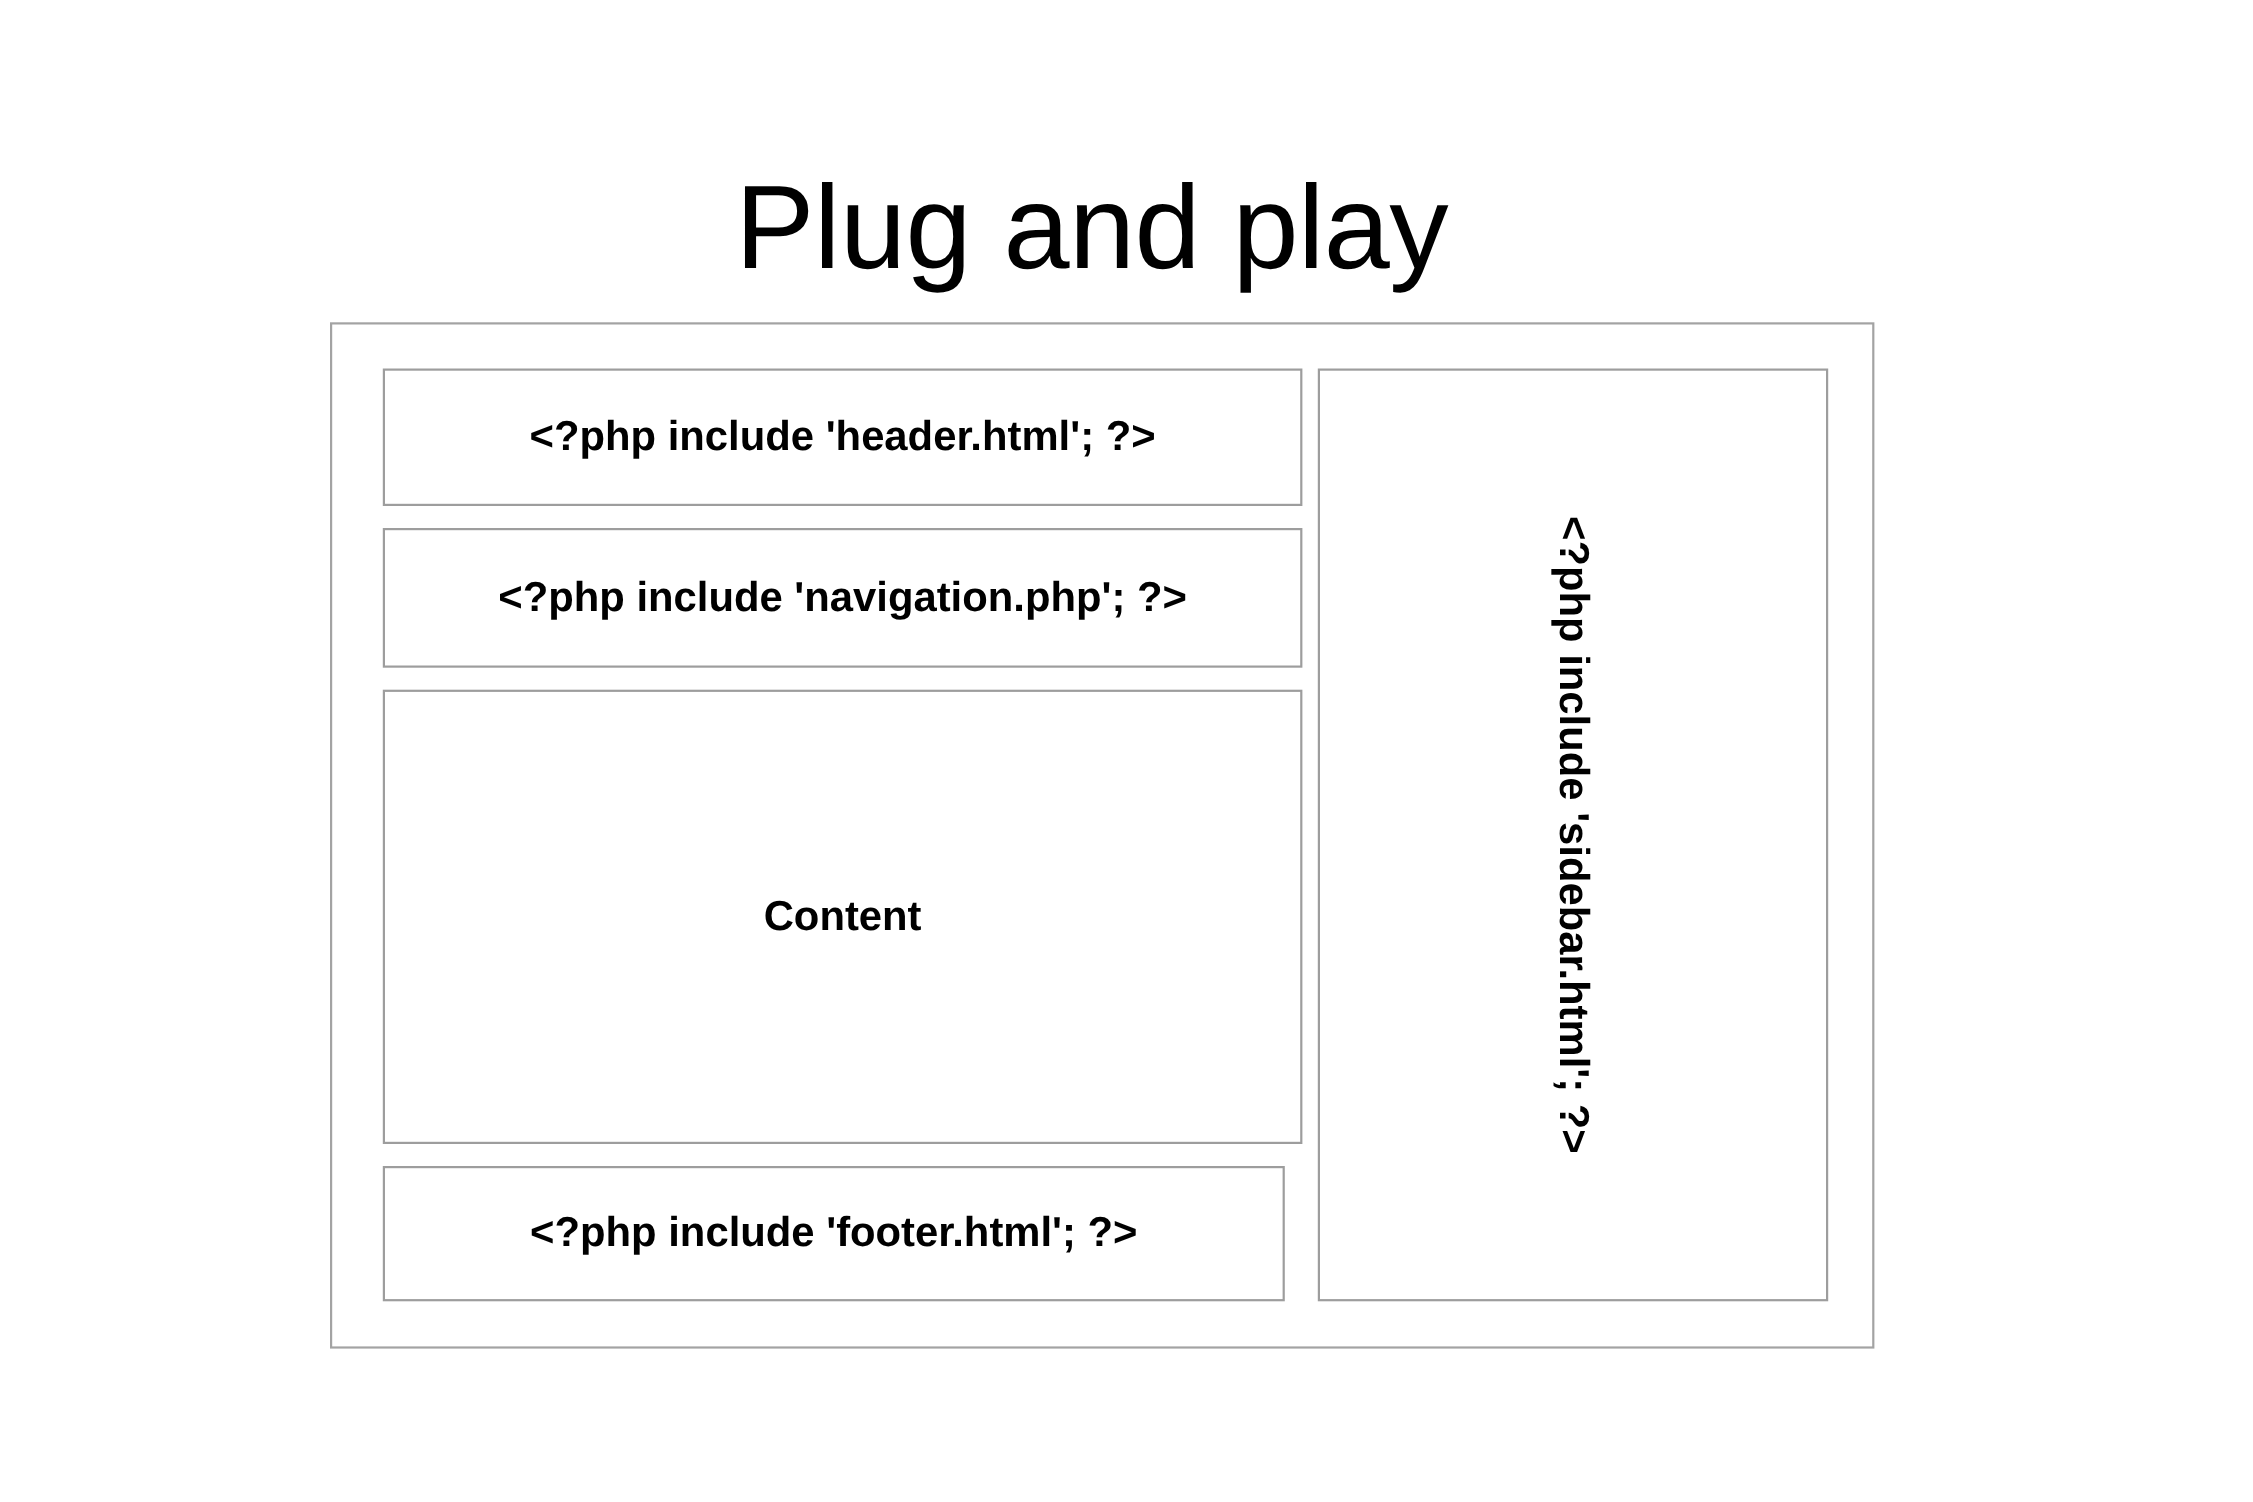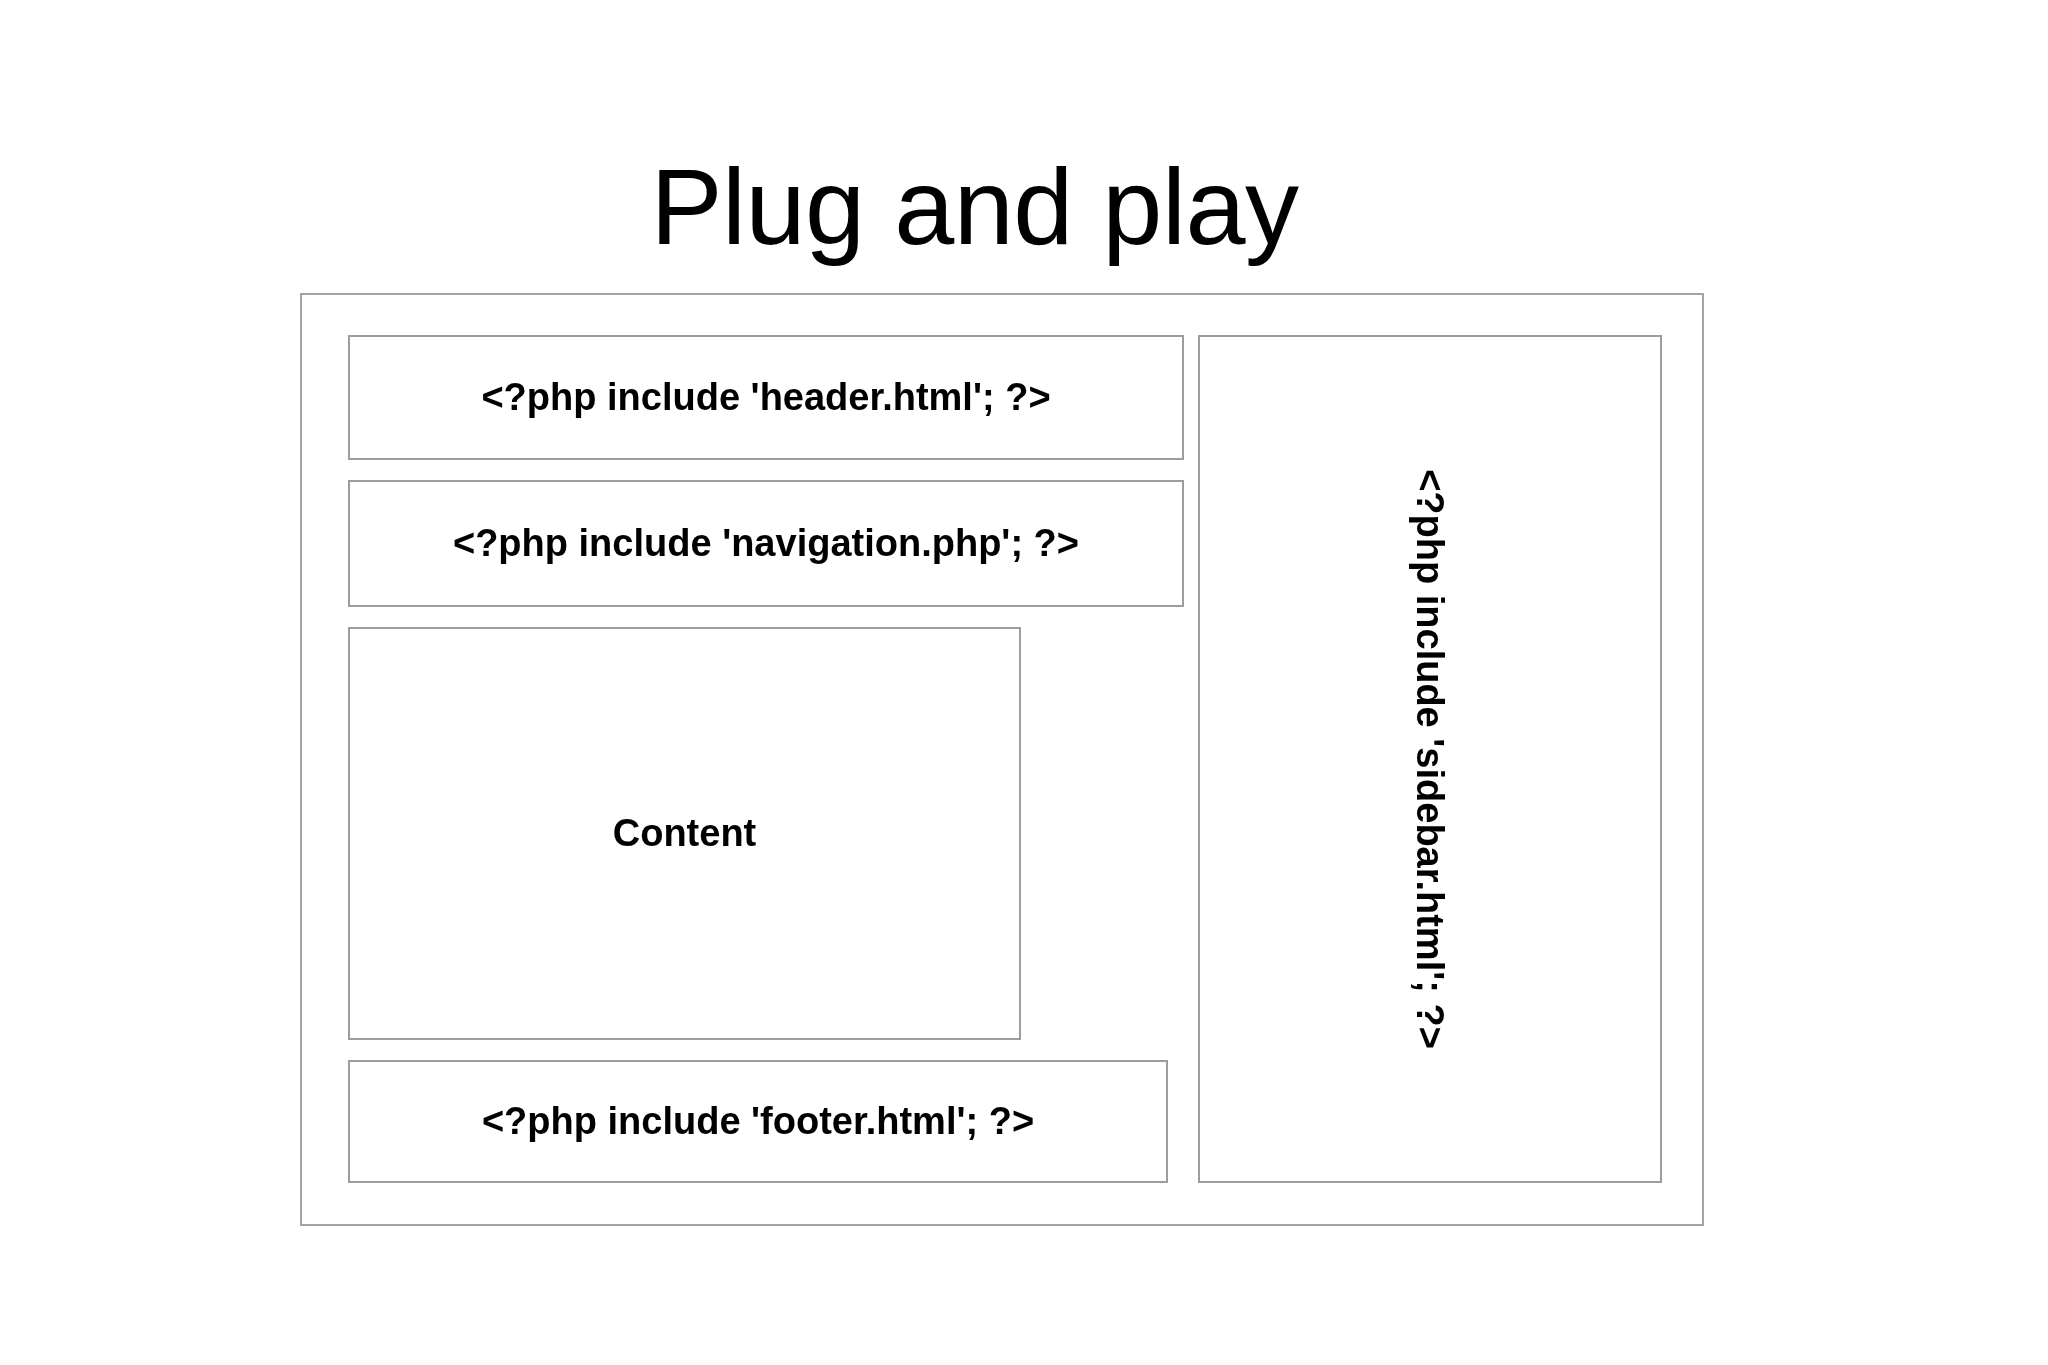--- a/index.html
+++ b/index.html
@@ -24,20 +24,21 @@
     top: 78px;
     width: 1949px;
     text-align: center;
     font-family: "Liberation Sans", "DejaVu Sans", sans-serif;
     font-weight: 400;
     font-size: 108px;
     line-height: 1.05;
     letter-spacing: -0.5px;
     color: #000000;
     white-space: nowrap;
+    padding-left: 18px;
   }
 
   
   .layout-frame {
     position: absolute;
     left: 300px;
     top: 293px;
     width: 1404px;
     height: 933px;
     box-sizing: border-box;
@@ -91,21 +92,21 @@
     position: absolute;
     left: 0;
     top: 145px;
     width: 836px;
     height: 127px;
   }
   .region-content {
     position: absolute;
     left: 0;
     top: 292px;
-    width: 673px;
+    width: 836px;
     height: 413px;
   }
   .region-footer {
     position: absolute;
     left: 0;
     top: 725px;
     width: 820px;
     height: 123px;
   }
   .region-sidebar {

